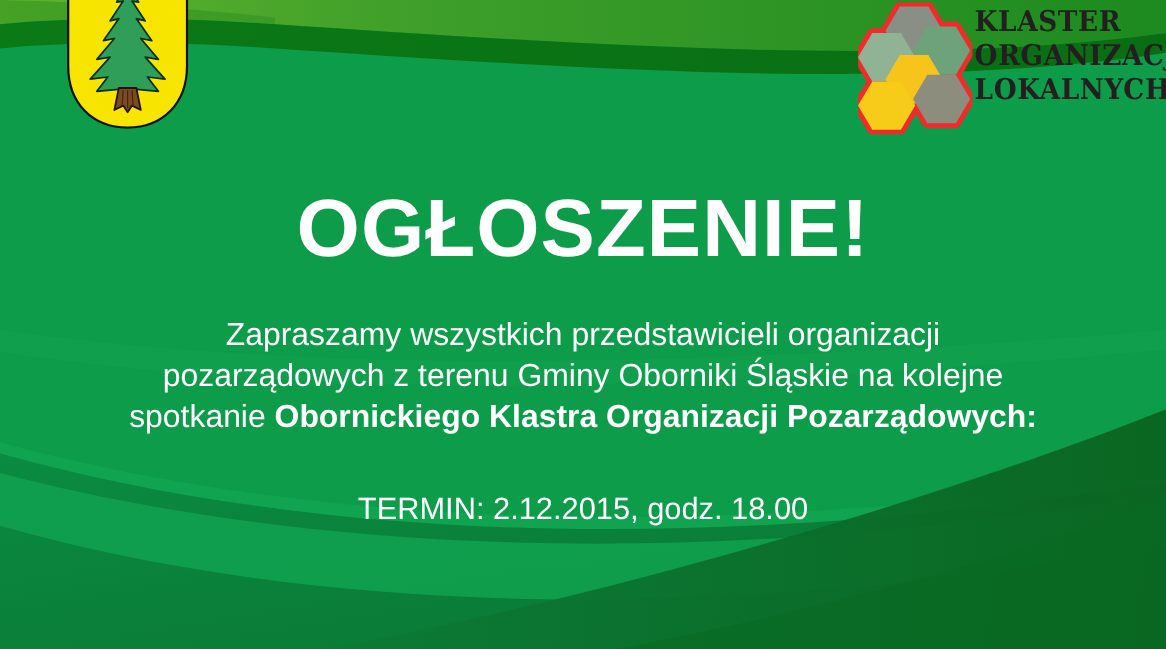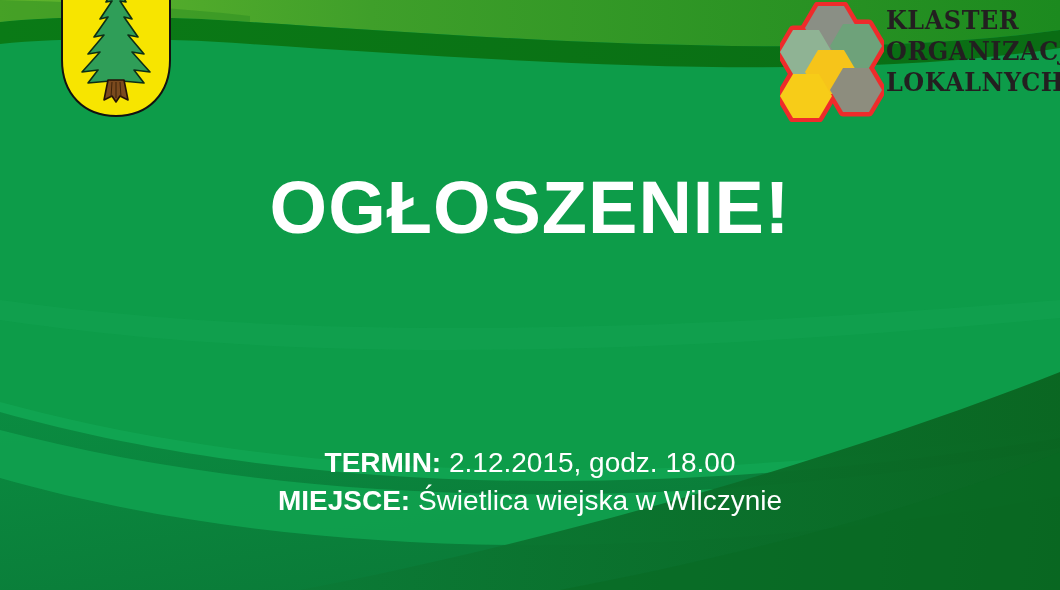--- a/index.html
+++ b/index.html
@@ -107,21 +107,21 @@
   #details {
     position: absolute;
     top: 444px;
     left: 0;
     right: 0;
     font-size: 28px;
     line-height: 1.34;
     color: #ffffff;
   }
   .detail-line { display: block; }
-  .detail-label { font-weight: bold; }
+  .detail-label { font-weight: normal; }
 </style>
 </head>
 <body>
 
 <div id="poster">
 
   <svg id="bg-art" class="layer" viewBox="0 0 1060 590" preserveAspectRatio="none">
     <defs>
       <linearGradient id="gTopLight" x1="0" y1="0" x2="1" y2="0">
         <stop offset="0" stop-color="#62b52c"></stop>
@@ -206,20 +206,20 @@
       <span class="cluster-word">KLASTER</span>
       <span class="cluster-word">ORGANIZACJI</span>
       <span class="cluster-word">LOKALNYCH</span>
     </div>
   </div>
 
   <div id="content">
 
     <div id="headline">OGŁOSZENIE!</div>
 
+    <p id="invite"><span>Zapraszamy wszystkich przedstawicieli organizacji pozarządowych z terenu Gminy Oborniki Śląskie na kolejne spotkanie </span><b>Obornickiego Klastra Organizacji Pozarządowych:</b></p>
 
     <div id="details">
       <span class="detail-line"><span class="detail-label">TERMIN:</span><span> 2.12.2015, godz. 18.00</span></span>
-      <span class="detail-line"><span class="detail-label">MIEJSCE:</span><span> Świetlica wiejska w Wilczynie</span></span>
     </div>
 
   </div>
 </div>
 
 </body></html>

